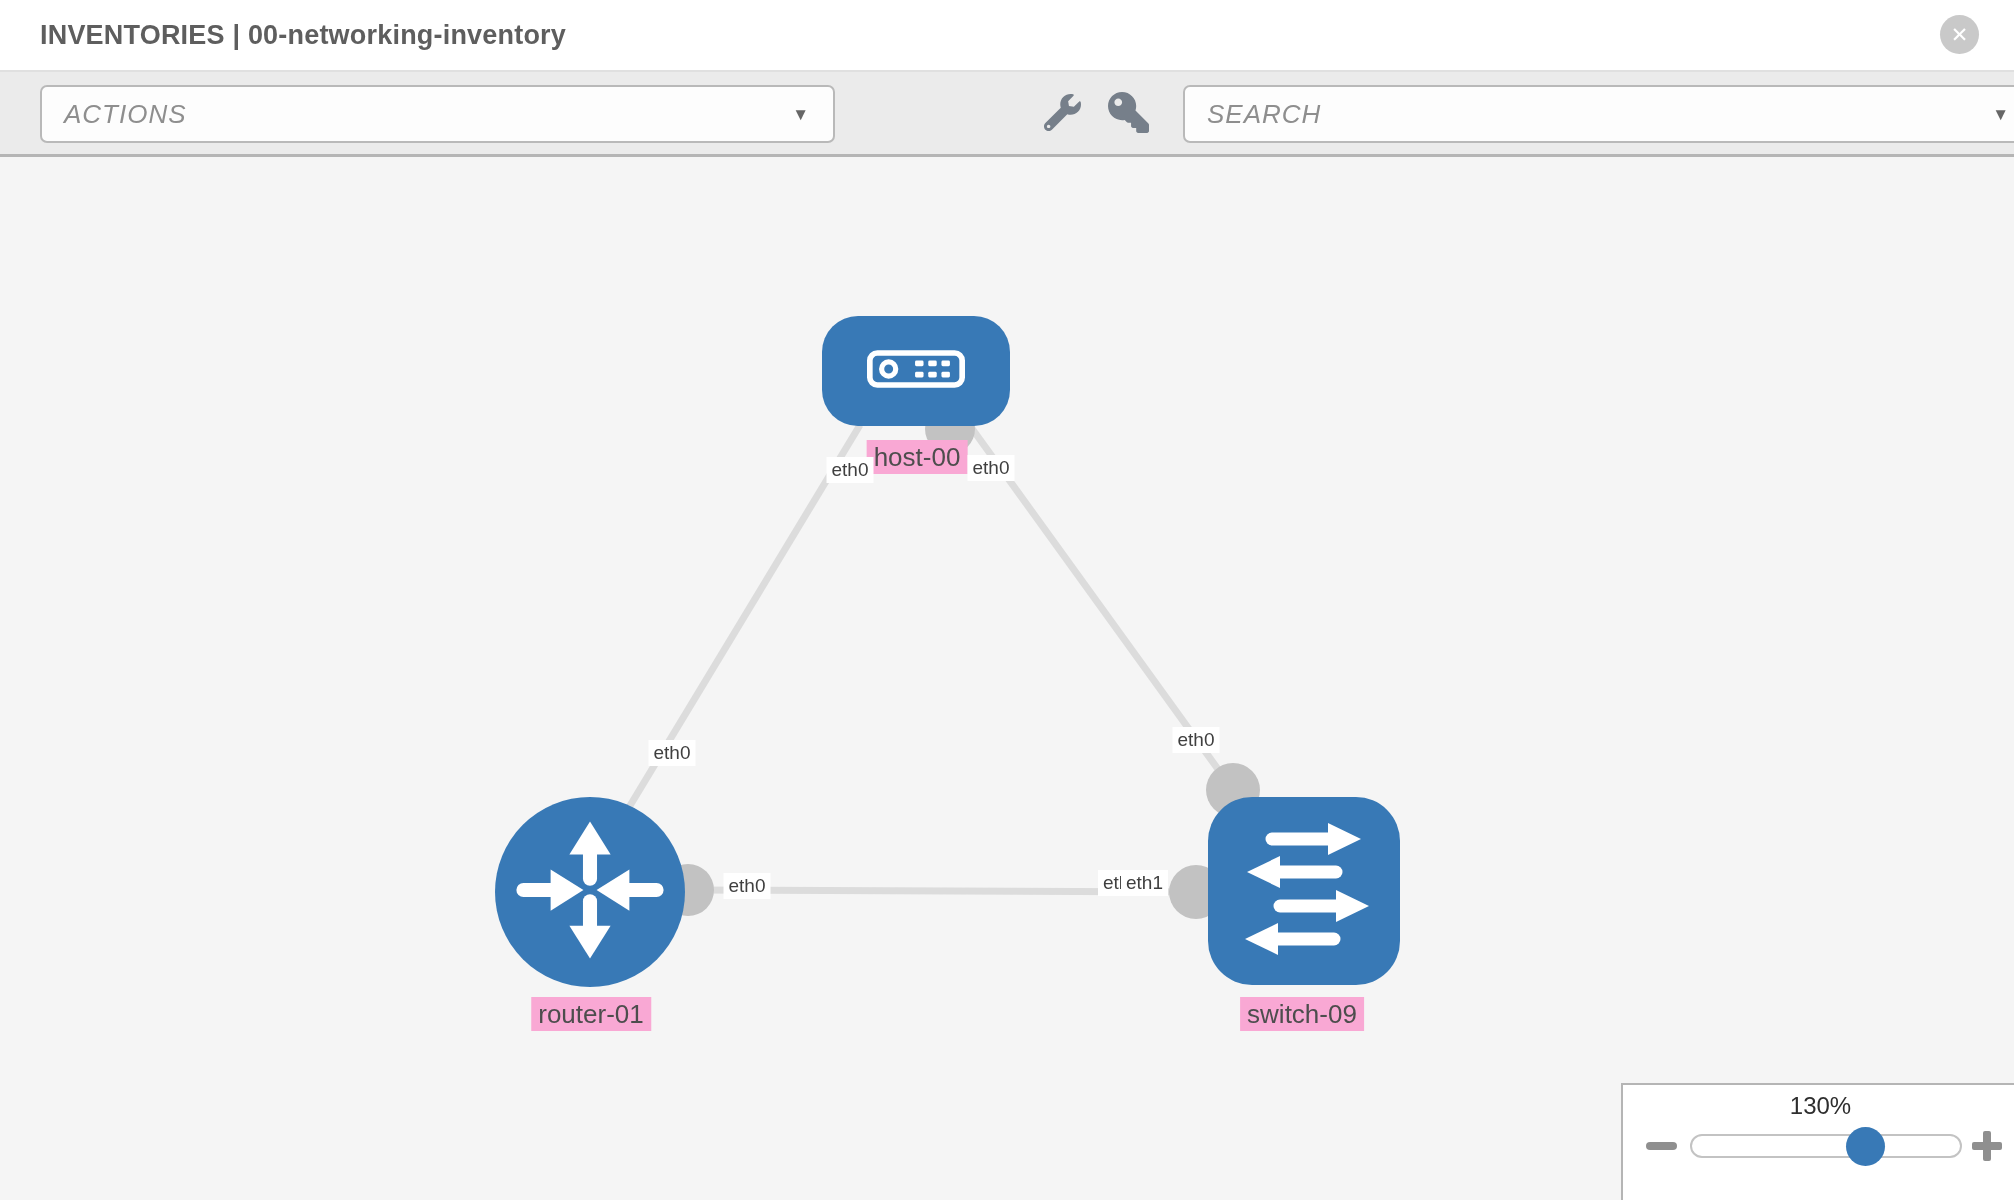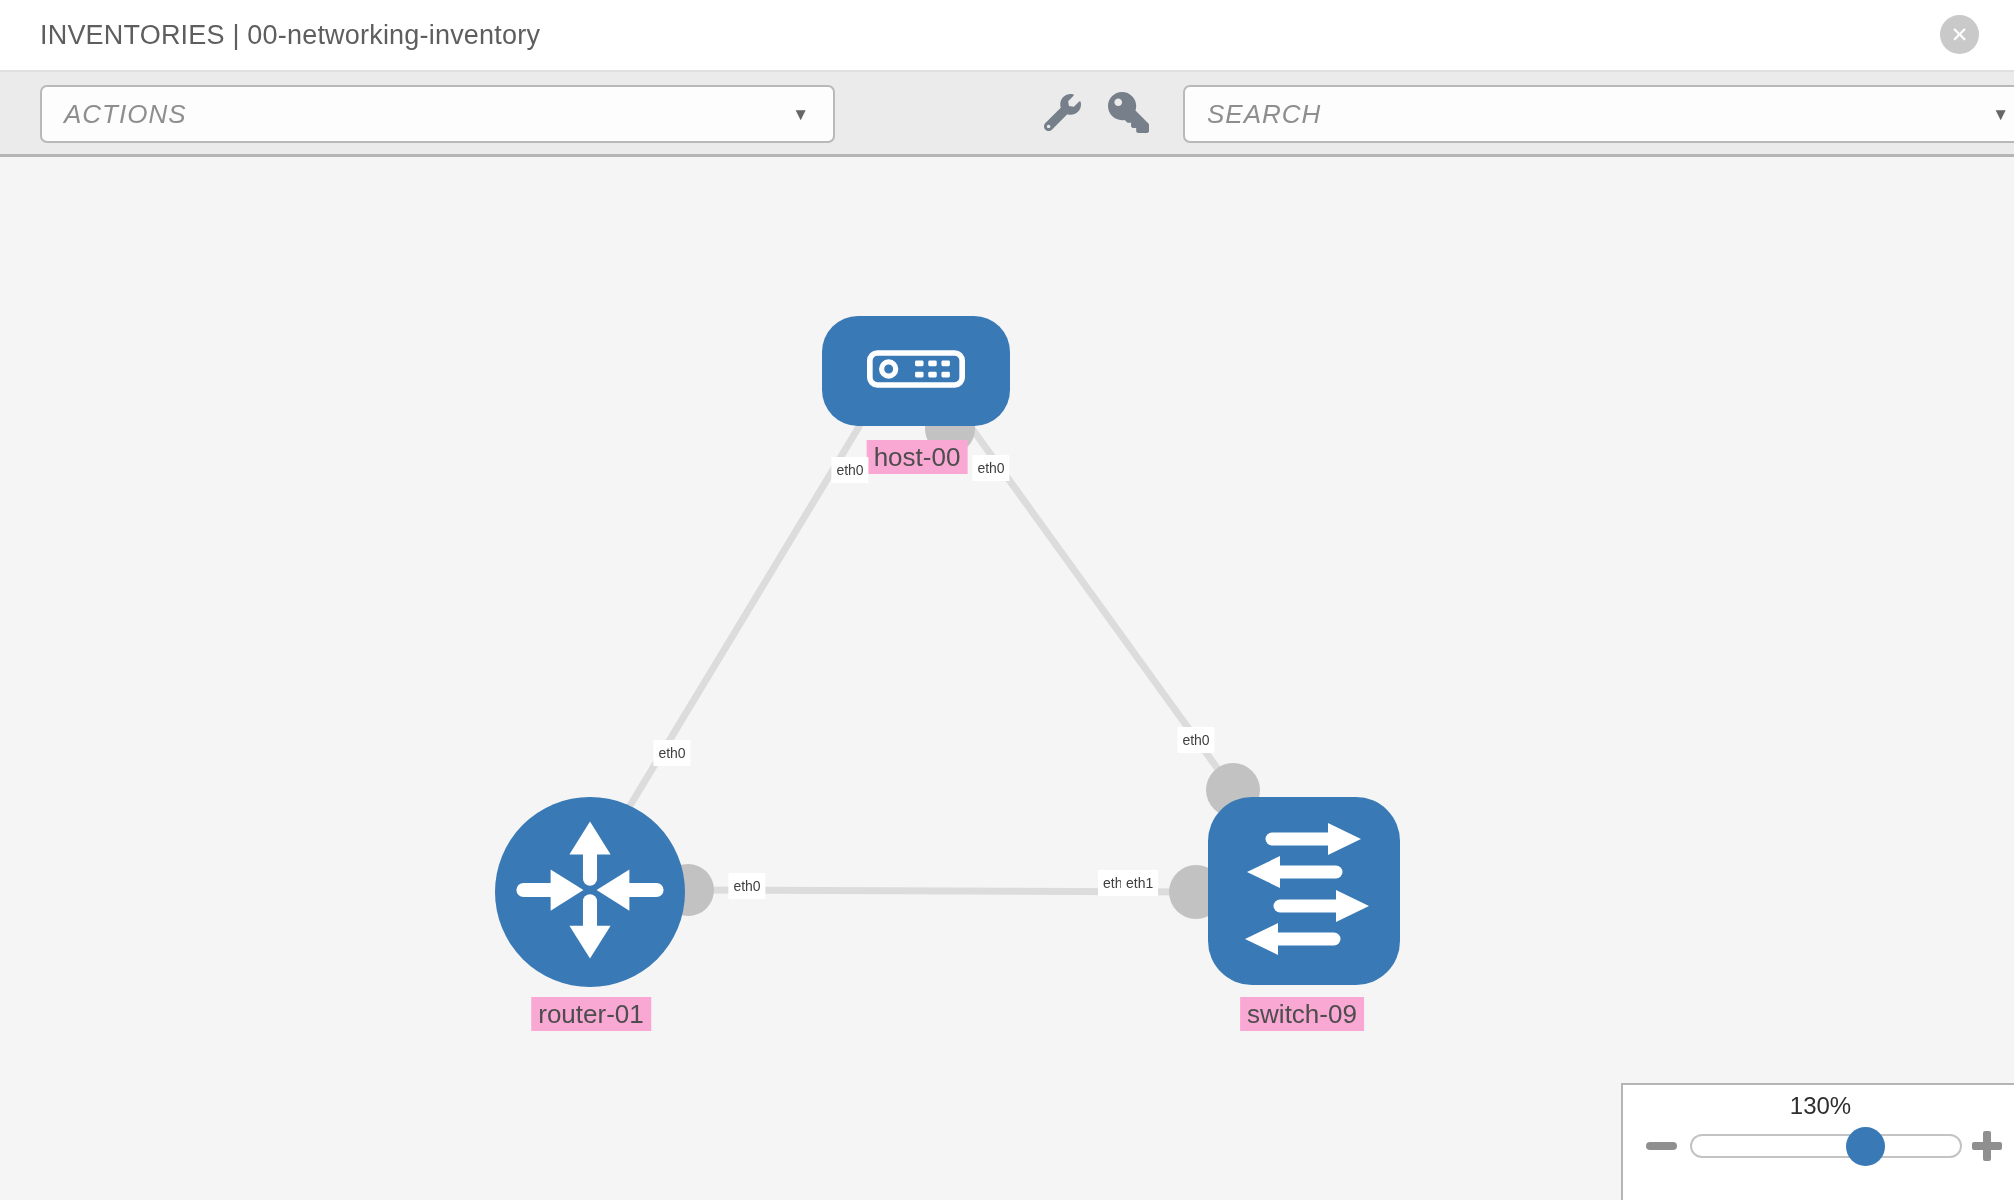--- a/index.html
+++ b/index.html
@@ -3,21 +3,21 @@
 <meta charset="utf-8">
 <style>
   html,body{margin:0;padding:0;background:#ddd;}
   .app{
     position:relative;width:2014px;height:1200px;overflow:hidden;
     background:#f5f5f5;
     font-family:"Liberation Sans","DejaVu Sans",sans-serif;
   }
   
   .header{position:absolute;top:0;left:0;right:0;height:70px;background:#ffffff;border-bottom:2px solid #e0e0e0;z-index:20;}
-  .page-title{position:absolute;left:40px;top:0;line-height:70px;font-size:27px;font-weight:normal;color:#5e5e5e;letter-spacing:.2px;}
+  .page-title{position:absolute;left:40px;top:0;line-height:70px;font-size:27px;font-weight:bold;color:#5e5e5e;letter-spacing:.2px;}
   .close-btn{position:absolute;right:35px;top:15px;width:39px;height:39px;border-radius:50%;background:#c9c9c9;
     color:#fff;text-align:center;line-height:39px;font-size:21px;font-weight:bold;cursor:pointer;}
   
   .toolbar{position:absolute;top:72px;left:0;right:0;height:82px;background:#ebebeb;border-bottom:3px solid #b5b5b5;z-index:20;}
   .select-box{position:absolute;top:13px;height:58px;background:#fdfdfd;border:2px solid #b9b9b9;border-radius:7px;box-sizing:border-box;cursor:pointer;}
   .select-box .lbl{position:absolute;left:22px;top:0;line-height:54px;font-size:26px;color:#8e8e8e;letter-spacing:1px;font-style:italic;}
   .select-box .caret{position:absolute;right:24px;top:1px;line-height:54px;font-size:17px;color:#666;}
   #actions-select{left:40px;width:795px;}
   #search-select{left:1183px;width:852px;}
   .tool-btn{position:absolute;cursor:pointer;}
@@ -25,21 +25,21 @@
   
   .canvas{position:absolute;top:157px;left:0;width:2014px;height:1043px;background:#f5f5f5;}
   .links-svg{position:absolute;left:0;top:0;z-index:1;}
   .connector{position:absolute;border-radius:50%;background:#c2c2c2;z-index:2;}
   .node{position:absolute;background:#3879b6;z-index:3;display:flex;align-items:center;justify-content:center;cursor:pointer;}
   #node-host{left:822px;top:159px;width:188px;height:110px;border-radius:36px;}
   #node-router{left:495px;top:640px;width:190px;height:190px;border-radius:50%;}
   #node-switch{left:1208px;top:640px;width:192px;height:188px;border-radius:44px;}
   .node-label{position:absolute;z-index:4;background:#f9a8d4;color:#4d4d4d;font-size:26px;line-height:32px;
     padding:1px 7px;white-space:nowrap;transform:translateX(-50%);}
-  .iface-label{position:absolute;z-index:4;background:#ffffff;color:#3f3f3f;font-size:14px;line-height:22px;
+  .iface-label{position:absolute;z-index:4;background:#ffffff;color:#3f3f3f;font-size:19px;line-height:22px;
     padding:2px 5px;white-space:nowrap;}
   .iface-center{transform:translateX(-50%);}
   
   .zoom-panel{position:absolute;left:1621px;top:1083px;width:395px;height:119px;background:#fff;
     border:2px solid #b5b5b5;z-index:25;box-sizing:content-box;}
   .zoom-level{position:absolute;left:0;right:0;top:7px;text-align:center;font-size:24px;color:#2e2e2e;}
   .zoom-minus{position:absolute;left:23px;top:57px;width:31px;height:8px;border-radius:4px;background:#8f8f8f;cursor:pointer;}
   .zoom-plus{position:absolute;left:349px;top:46px;width:30px;height:30px;cursor:pointer;}
   .zoom-plus .h{position:absolute;left:0;top:11px;width:30px;height:8px;border-radius:2px;background:#8f8f8f;}
   .zoom-plus .v{position:absolute;left:11px;top:0;width:8px;height:30px;border-radius:2px;background:#8f8f8f;}

